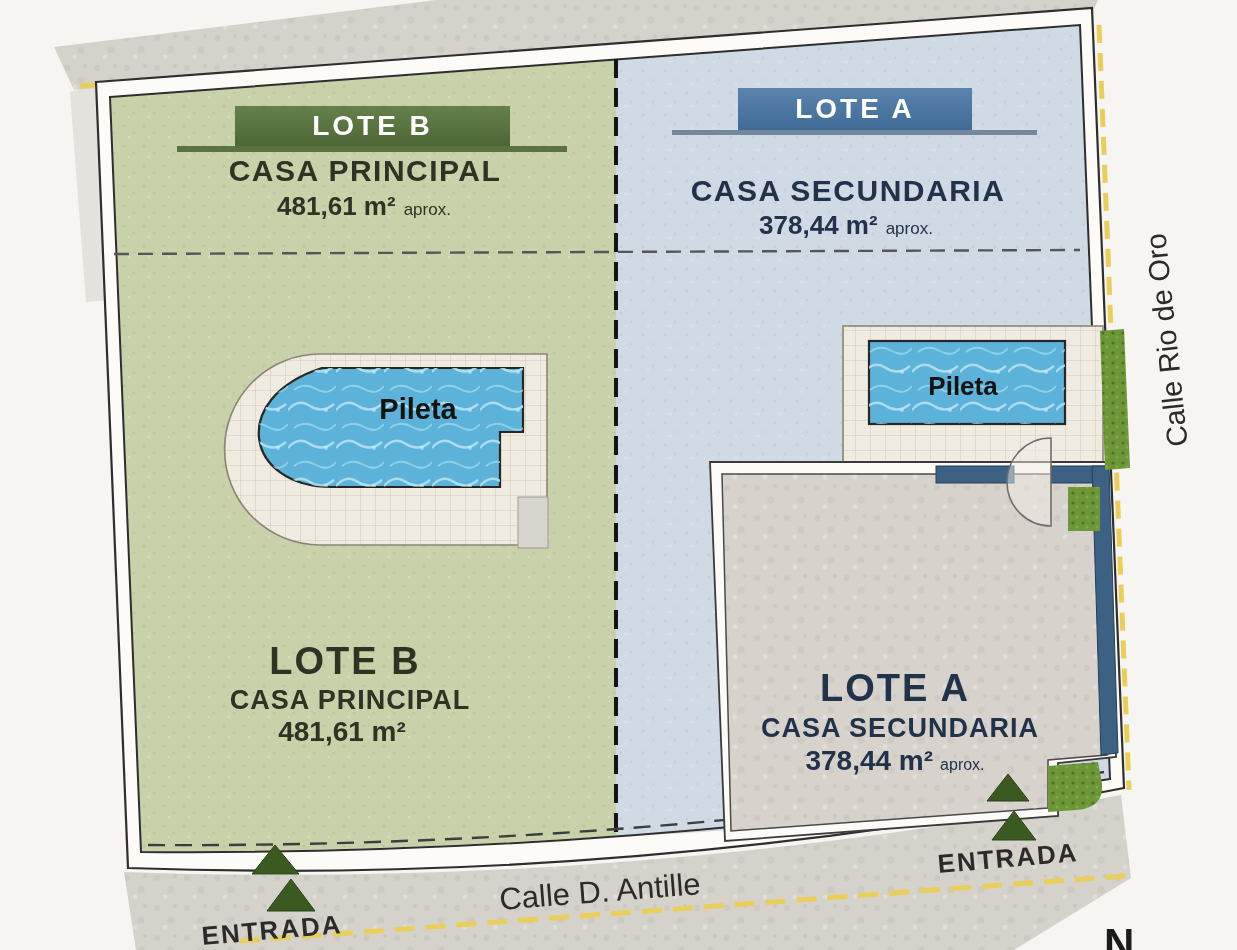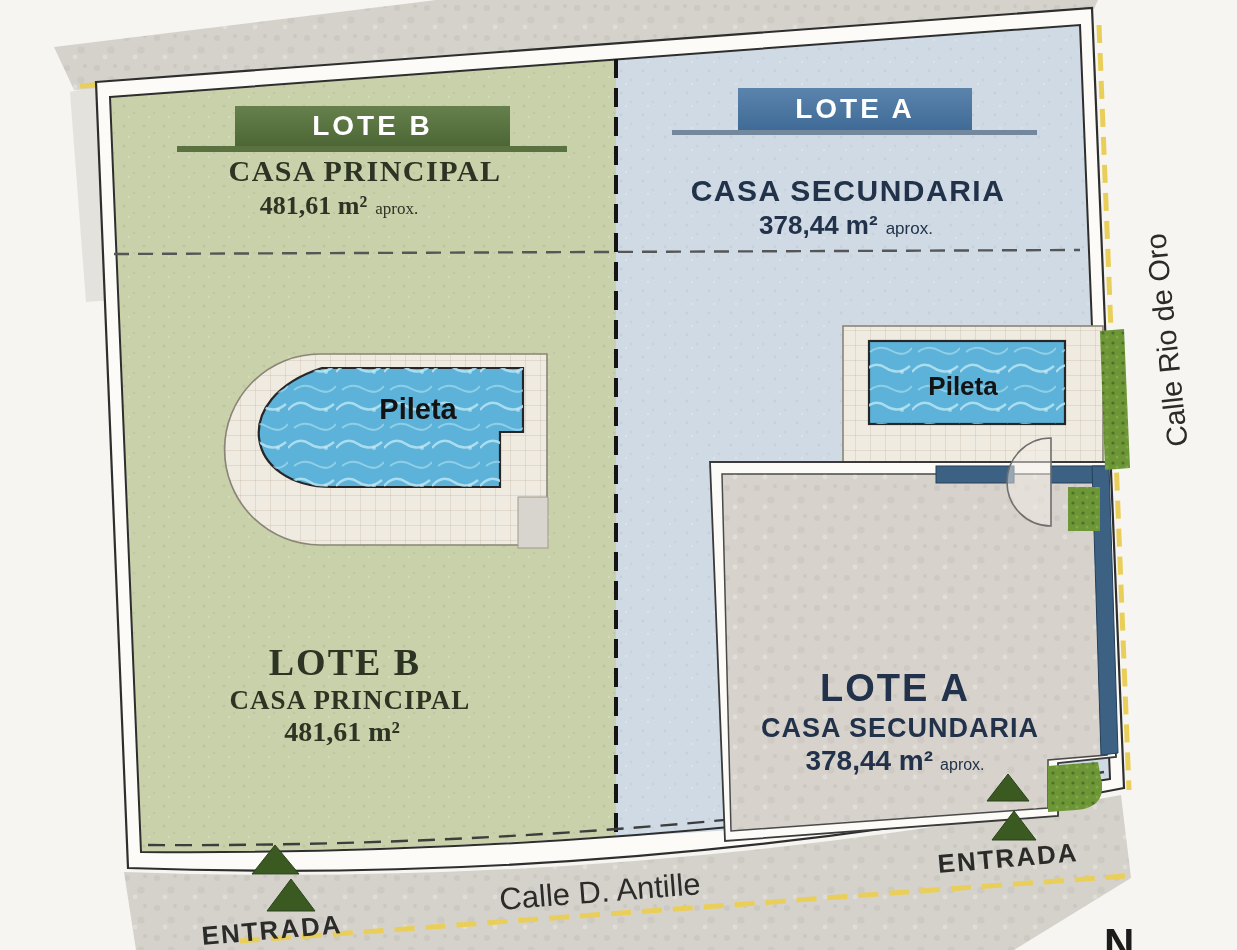--- a/index.html
+++ b/index.html
@@ -8,21 +8,21 @@
   .stage svg{position:absolute;left:0;top:0;}
   .t{position:absolute;white-space:nowrap;transform:translateX(-50%);}
   .banner{position:absolute;display:flex;align-items:center;justify-content:center;
           color:#ffffff;font-weight:bold;letter-spacing:3px;}
   .banner-b{background:linear-gradient(180deg,#66804d,#4c6635);font-size:28px;}
   .banner-a{background:linear-gradient(180deg,#5b84ad,#3f6b96);font-size:28px;}
   .rule{position:absolute;}
   .rule-b{background:#5a7240;}
   .rule-a{background:#73889c;}
   .hdr-title{font-size:30px;font-weight:bold;letter-spacing:1.5px;}
-  .green-ink{color:#2d3424;font-family:Liberation Serif, serif;}
+  .green-ink{color:#2d3424;}
   .navy-ink{color:#22324a;margin-top:29px;}
   .area-big{font-size:26px;font-weight:600;}
   .area-note{font-size:17px;font-weight:400;margin-left:8px;}
   .low-name{font-size:38px;font-weight:bold;letter-spacing:2px;}
   .low-title{font-size:27px;font-weight:bold;letter-spacing:1px;}
   .low-area{font-size:28px;font-weight:600;}
   .low-note{font-size:16px;font-weight:400;margin-left:7px;}
   .pool-label{font-size:28px;font-weight:600;color:#131313;}
   .street-label{font-size:31px;color:#2b2b29;}
   .entrada{font-size:26px;font-weight:600;letter-spacing:2px;color:#2b2b29;}
@@ -150,21 +150,21 @@
     <polygon points="1008,774 1029,801 987,801"></polygon>
     <polygon points="1014,811 1036,840 992,840"></polygon>
   </g>
 </svg>
 
 <div class="rule rule-b" style="left:177px;top:146px;width:390px;height:6px;"></div>
 <div class="banner banner-b" style="left:235px;top:106px;width:275px;height:40px;">
   <span>LOTE B</span>
 </div>
 <div class="t hdr-title green-ink" style="left:365px;top:154px;">CASA PRINCIPAL</div>
-<div class="t green-ink" style="left:339px;top:191px;">
+<div class="t green-ink" style="left:364px;top:191px;">
   <span class="area-big">481,61 m²</span><span class="area-note">aprox.</span>
 </div>
 
 <div class="rule rule-a" style="left:672px;top:130px;width:365px;height:5px;"></div>
 <div class="banner banner-a" style="left:738px;top:88px;width:234px;height:42px;">
   <span>LOTE A</span>
 </div>
 <div class="t hdr-title navy-ink" style="left:848px;top:145px;">CASA SECUNDARIA</div>
 <div class="t navy-ink" style="left:846px;top:181px;">
   <span class="area-big">378,44 m²</span><span class="area-note">aprox.</span>

